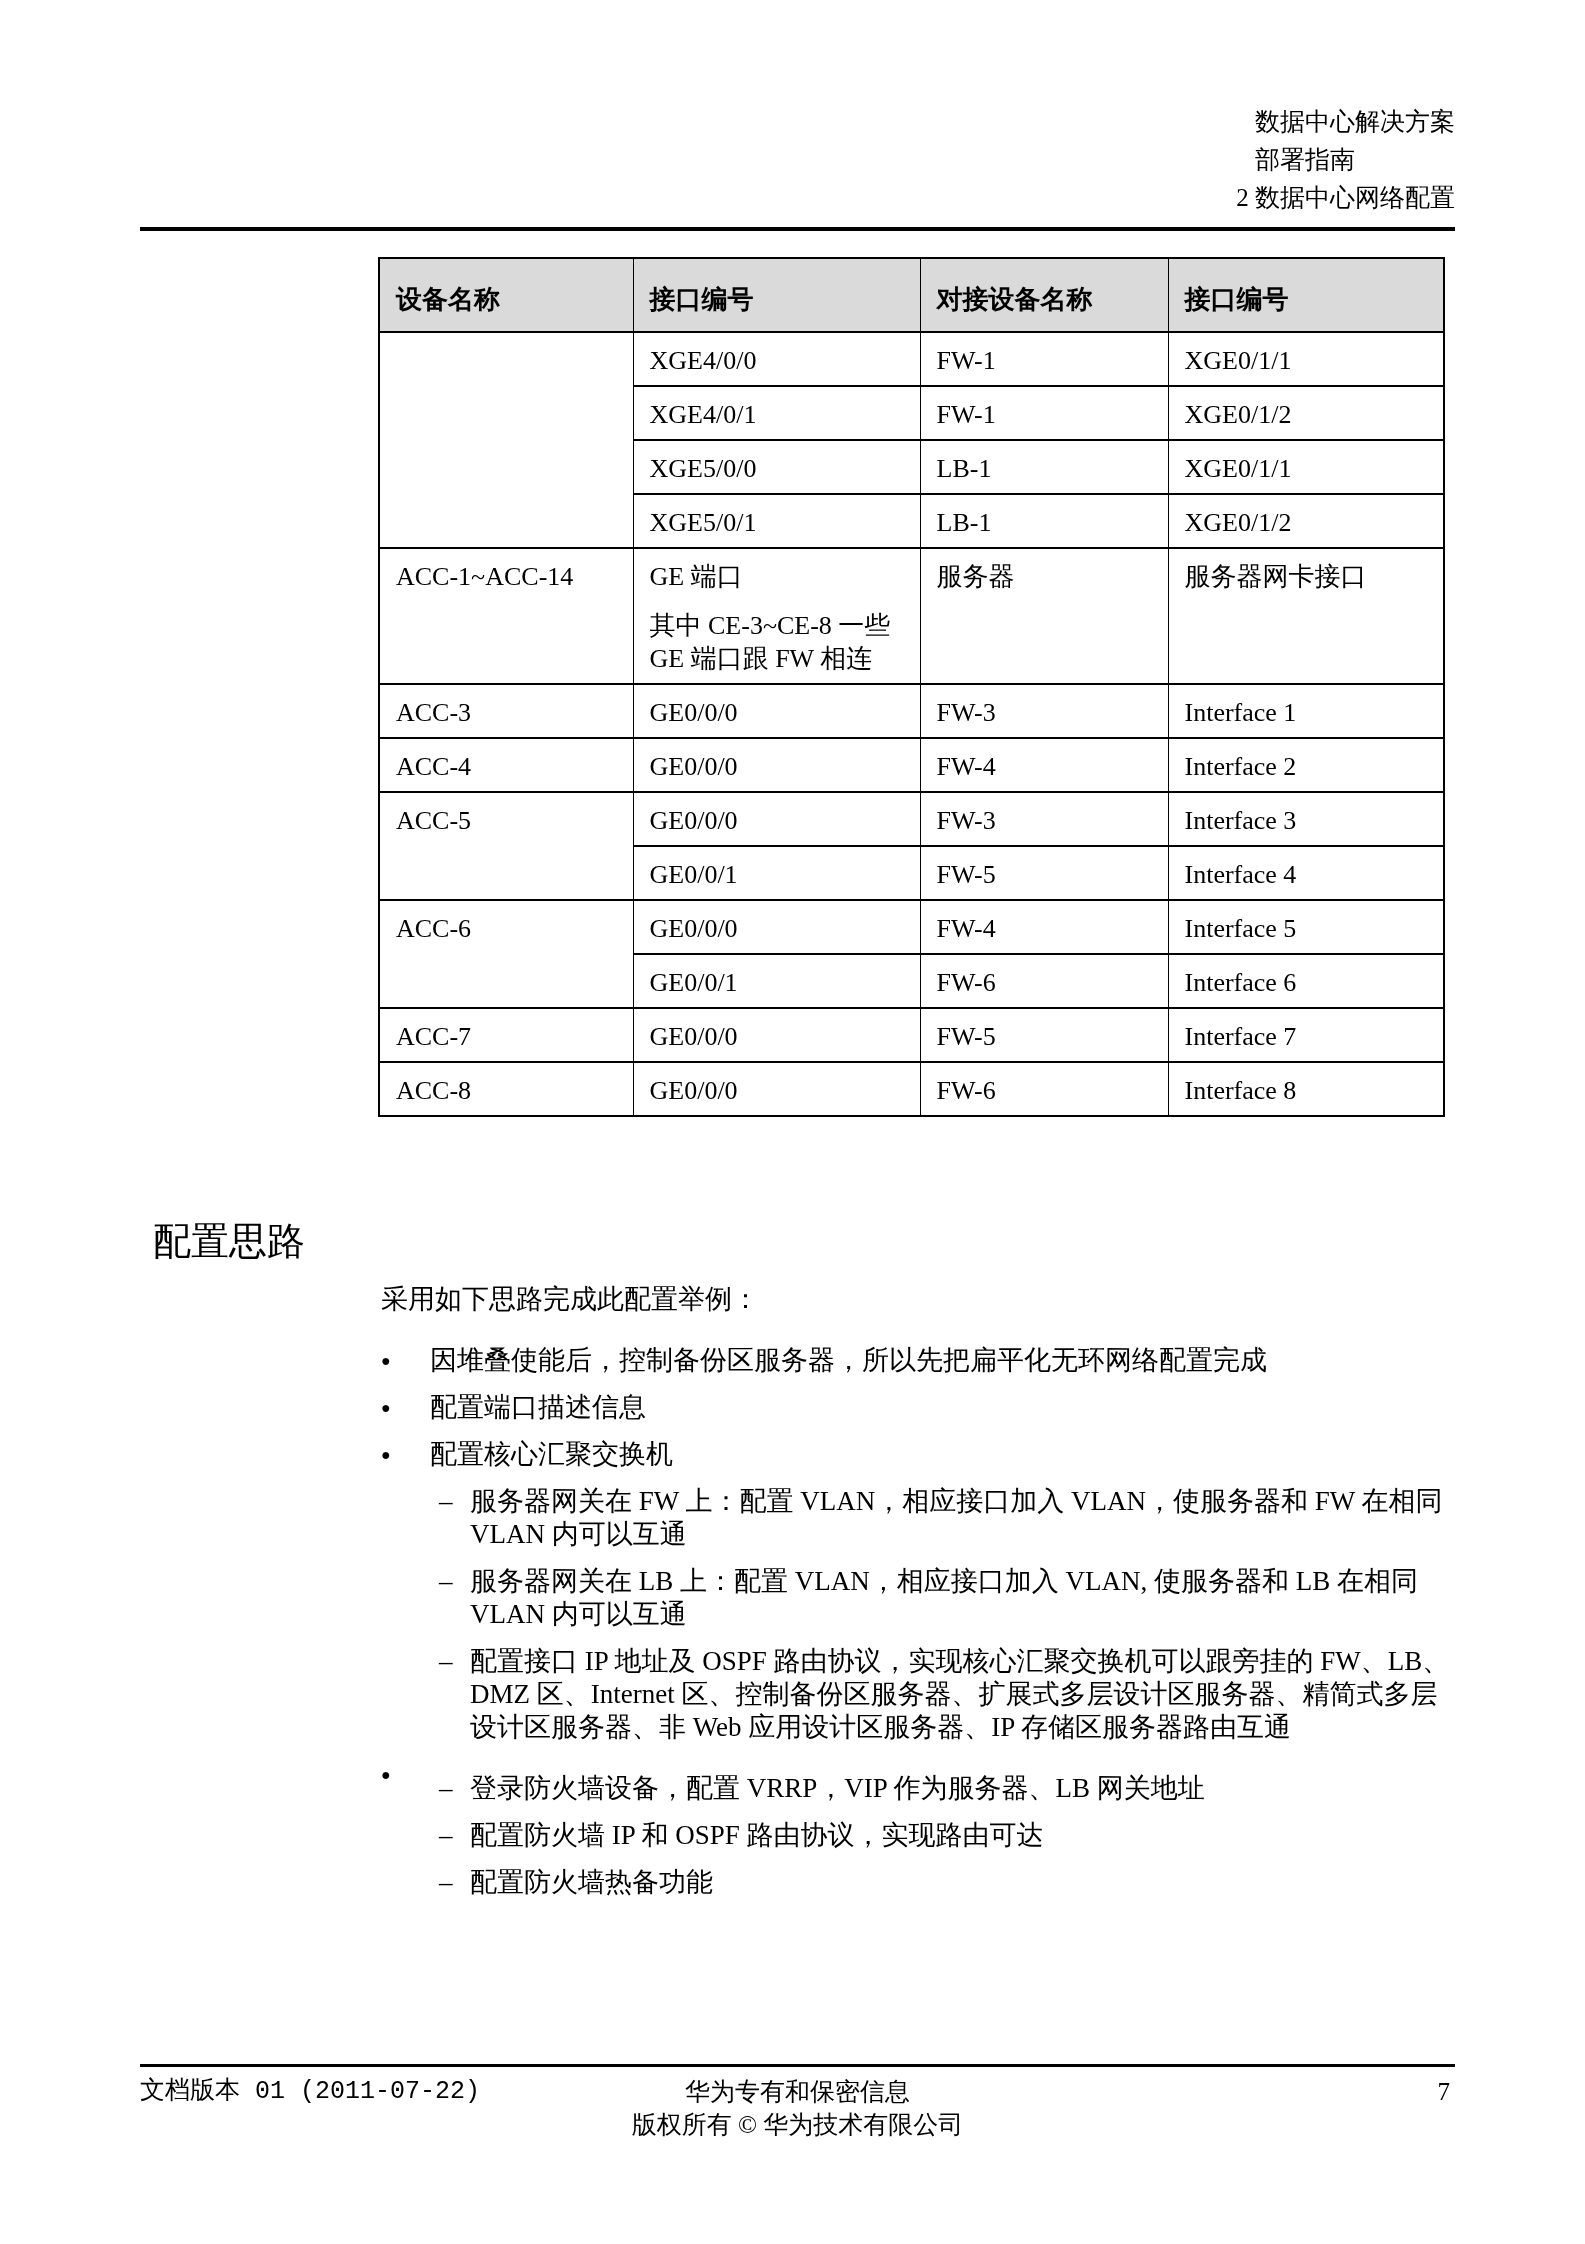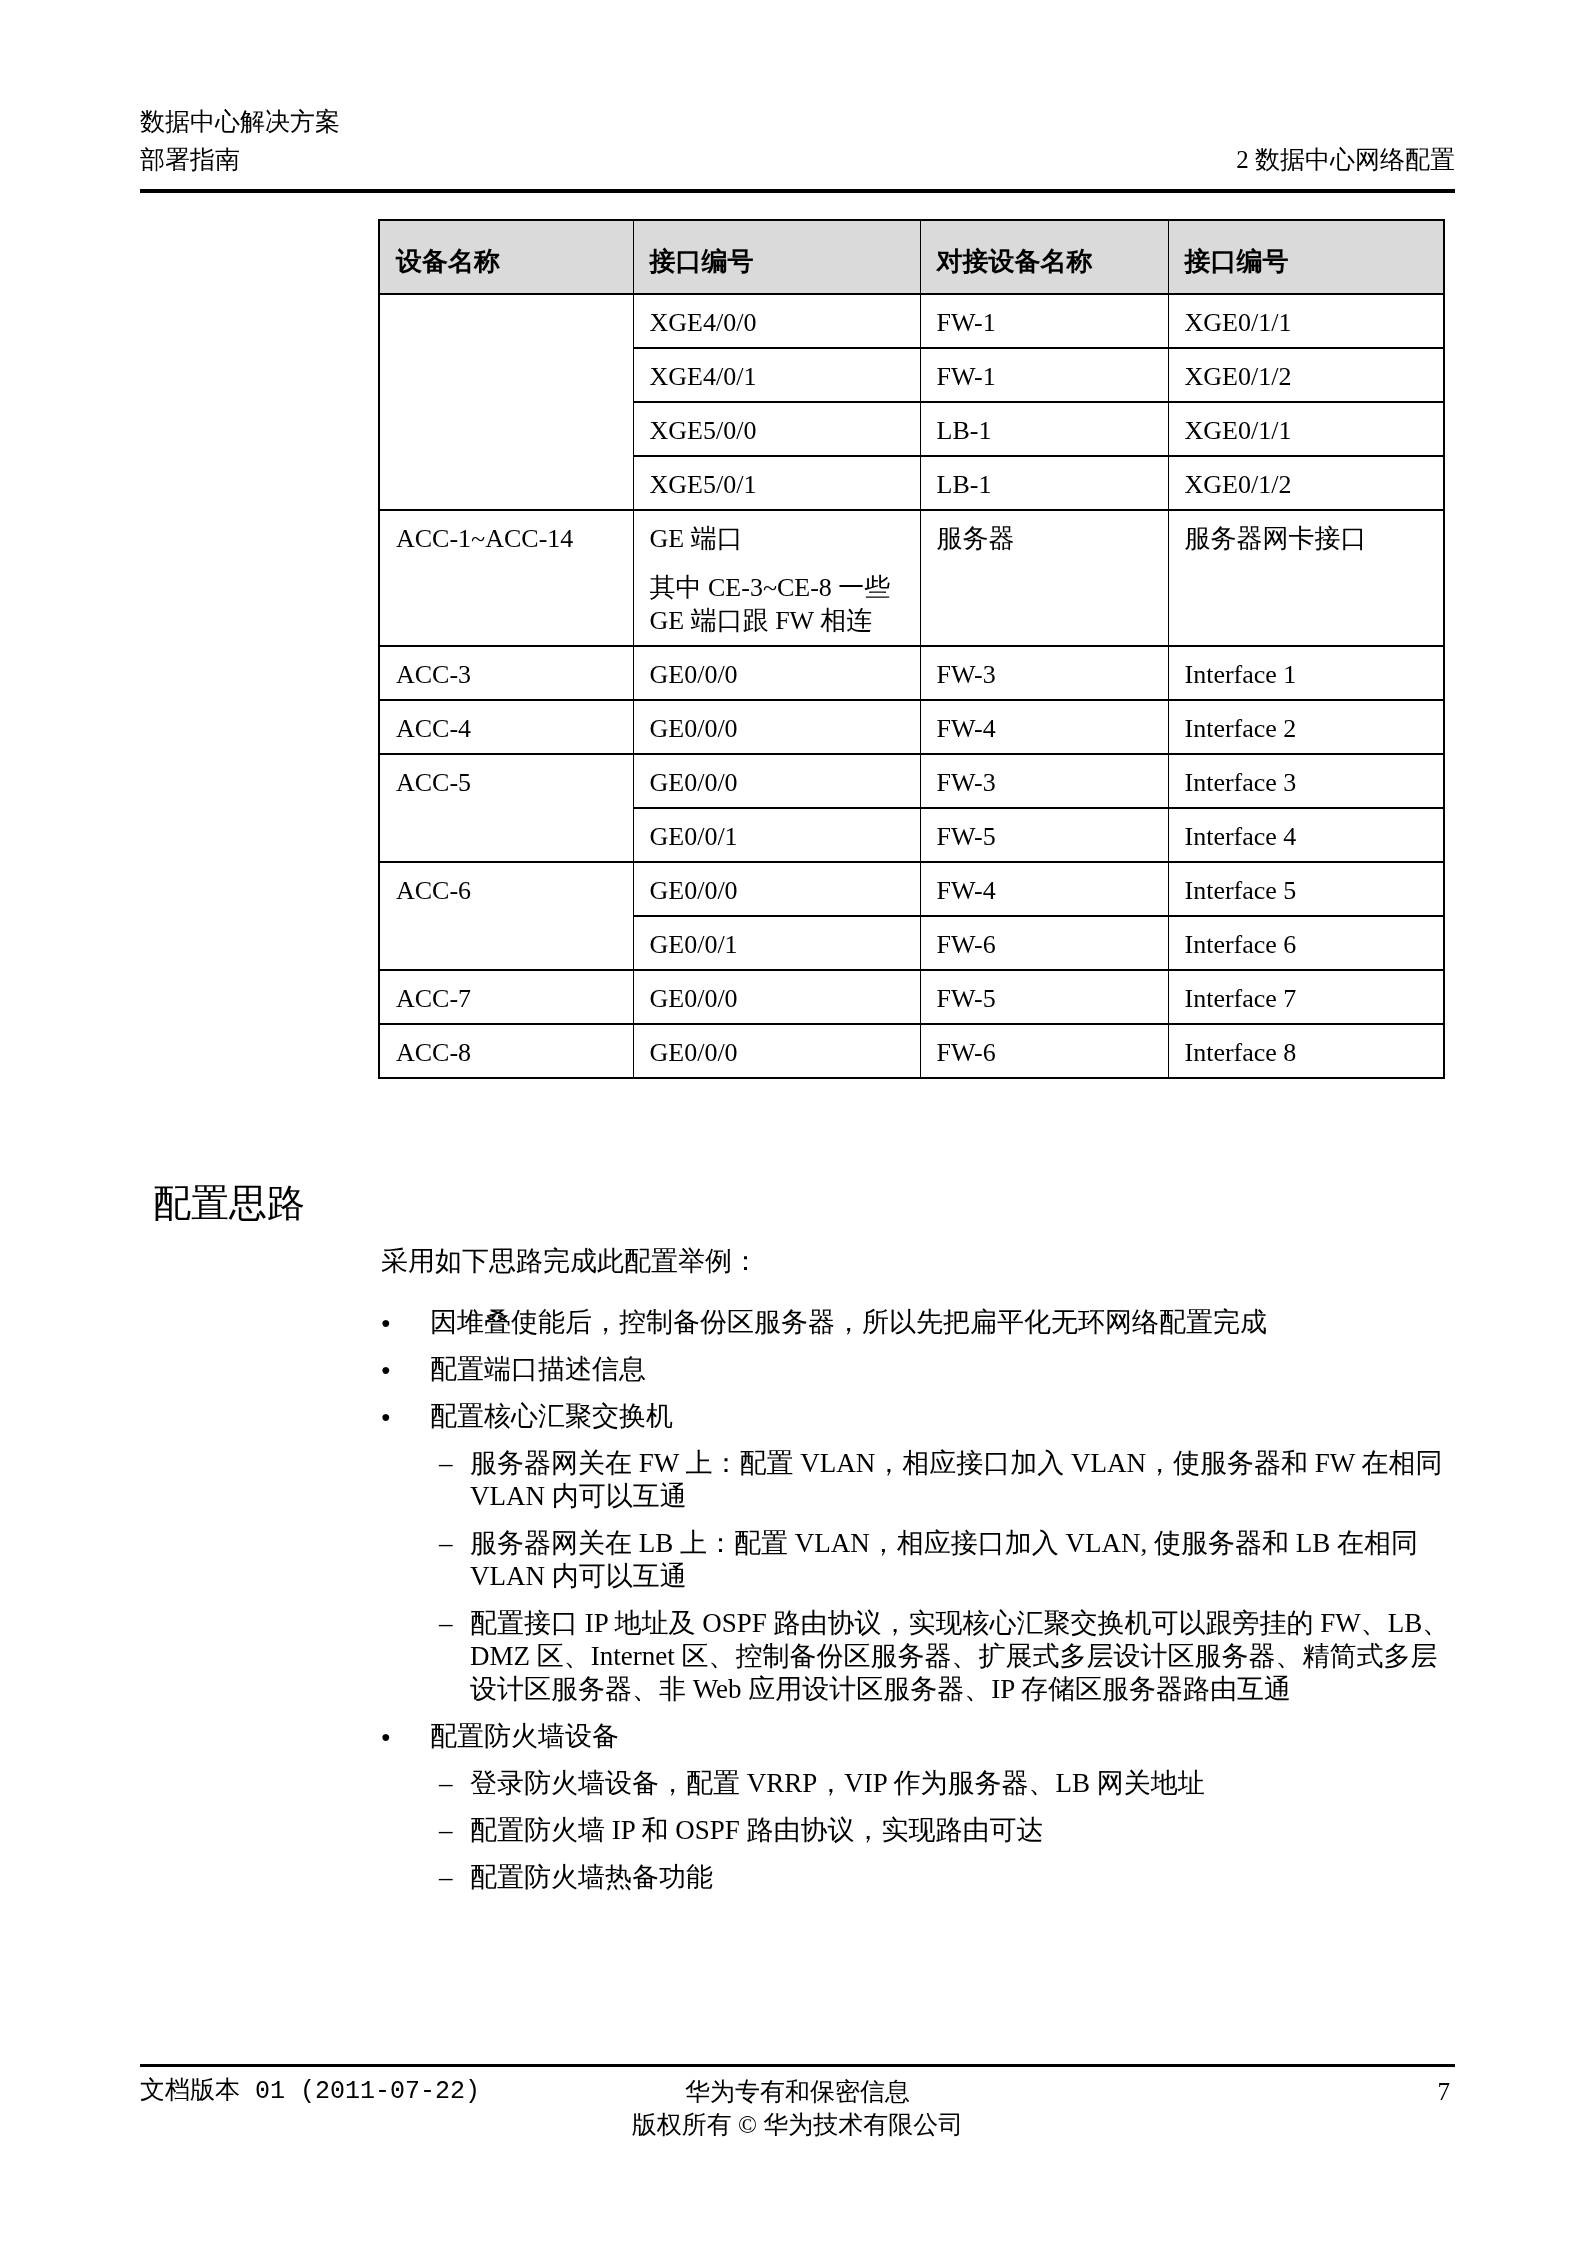--- a/index.html
+++ b/index.html
@@ -16,20 +16,21 @@
   }
 
   
   .page-header {
     margin-top: 103px;
     display: flex;
     justify-content: space-between;
     align-items: flex-end;
     border-bottom: 4px solid #000;
     padding-bottom: 10px;
+    flex-direction: column;
   }
   .page-header .hline { font-size: 25px; line-height: 38px; }
   .header-right { font-size: 25px; line-height: 38px; }
 
   
   .port-table {
     margin-left: 238px;
     margin-top: 26px;
     width: 1065px;
     border-collapse: collapse;
@@ -238,21 +239,20 @@
           </div>
           <div class="sub">
             <span class="dash">–</span>
             <div class="stext">配置接口 IP 地址及 OSPF 路由协议，实现核心汇聚交换机可以跟旁挂的 FW、LB、DMZ 区、Internet 区、控制备份区服务器、扩展式多层设计区服务器、精简式多层设计区服务器、非 Web 应用设计区服务器、IP 存储区服务器路由互通</div>
           </div>
         </div>
       </div>
       <div class="bullet">
         <span class="dot">●</span>
         <div class="btext">
-          <div>配置防火墙设备</div>
           <div class="sub">
             <span class="dash">–</span>
             <div class="stext">登录防火墙设备，配置 VRRP，VIP 作为服务器、LB 网关地址</div>
           </div>
           <div class="sub">
             <span class="dash">–</span>
             <div class="stext">配置防火墙 IP 和 OSPF 路由协议，实现路由可达</div>
           </div>
           <div class="sub">
             <span class="dash">–</span>

